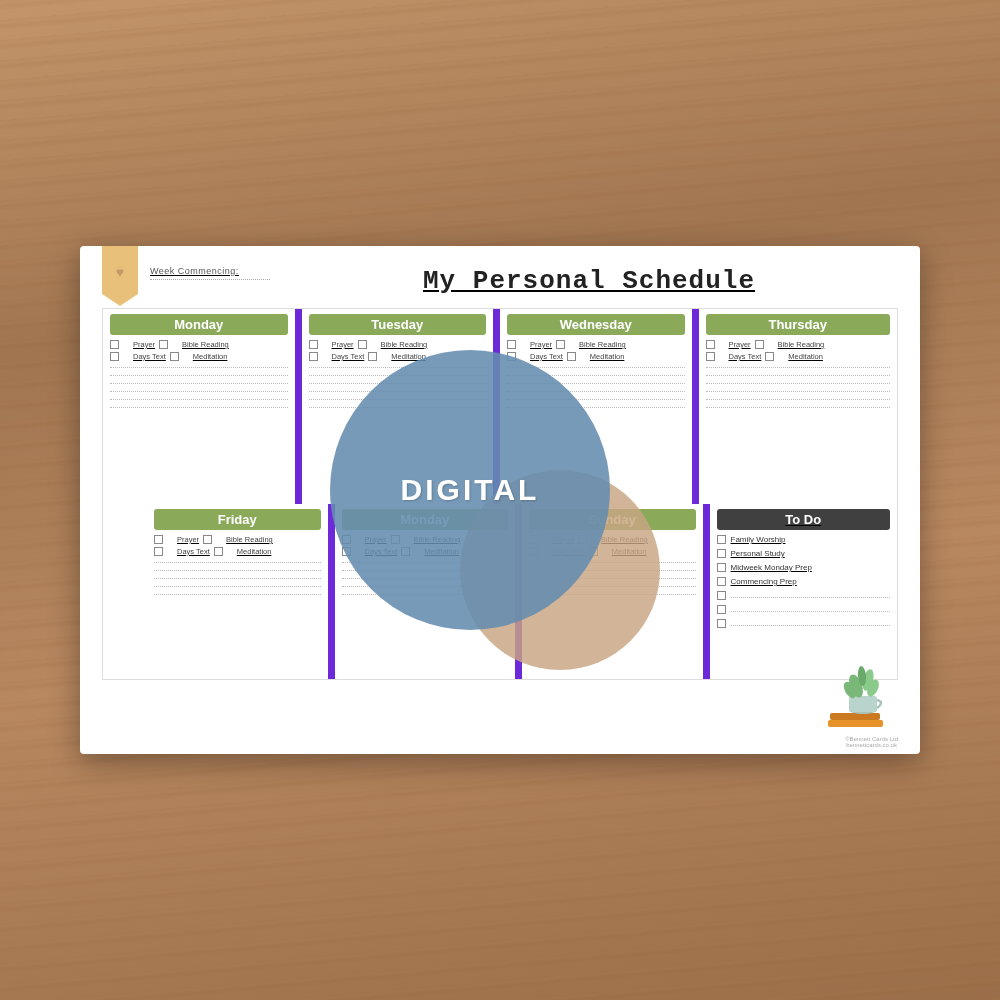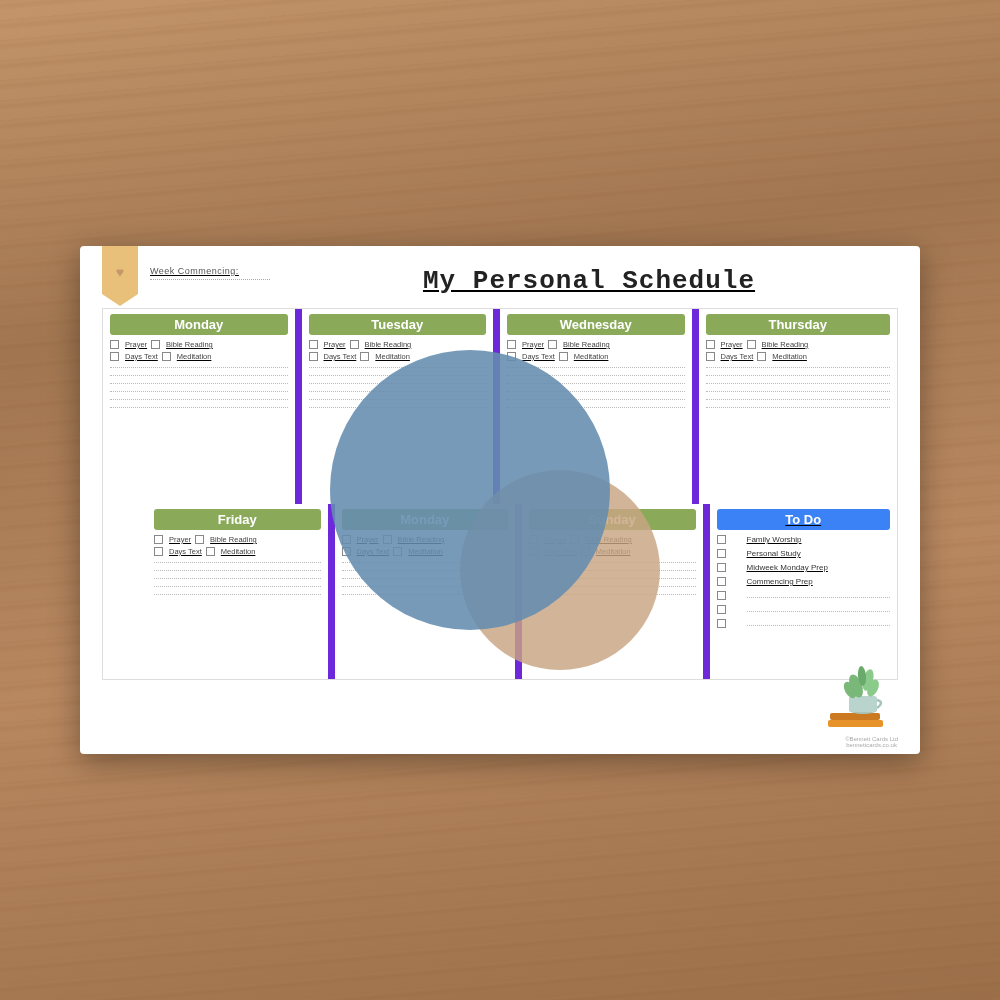--- a/index.html
+++ b/index.html
@@ -125,42 +125,42 @@
       font-size: 13px;
       font-weight: bold;
       padding: 3px 10px;
       border-radius: 3px;
       margin-bottom: 5px;
       display: inline-block;
       width: 100%;
     }
 
     .todo-header {
-      background: #3b82f6;
+      background: #404040;
       color: white;
       text-align: center;
       font-size: 13px;
       font-weight: bold;
       padding: 3px 10px;
       border-radius: 3px;
       margin-bottom: 5px;
     }
 
     .checkboxes-row {
       display: flex;
       align-items: center;
       gap: 4px;
       margin-bottom: 3px;
       flex-wrap: wrap;
     }
 
     .checkbox-item {
       display: flex;
       align-items: center;
-      gap: 6px;
+      gap: 14px;
       font-size: 7.5px;
       color: #444;
     }
 
     .checkbox-item .checkbox {
       width: 9px;
       height: 9px;
       border: 1px solid #888;
       display: inline-block;
       flex-shrink: 0;
@@ -172,21 +172,21 @@
 
     .dotted-line {
       border-bottom: 1px dotted #bbb;
       margin-bottom: 7px;
       height: 1px;
     }
 
     .todo-item {
       display: flex;
       align-items: center;
-      gap: 21px;
+      gap: 5px;
       font-size: 8px;
       color: #333;
       margin-bottom: 5px;
     }
 
     .todo-item .checkbox {
       width: 9px;
       height: 9px;
       border: 1px solid #888;
       display: inline-block;
@@ -572,18 +572,19 @@
     <div>bennettcards.co.uk</div>
   </div>
 
   <div class="overlay-container">
     <div style="position:relative; width:340px; height:300px;">
 
       <div style="position:absolute; top:120px; left:130px; width:200px; height:200px; background:rgba(200,165,130,0.82); border-radius:50%; z-index:1;"></div>
 
       <div style="position:absolute; top:0; left:0; width:280px; height:280px; background:rgba(100,140,175,0.88); border-radius:50%; display:flex; align-items:center; justify-content:center; z-index:2;">
         <div style="text-align:center;">
+          <div style="color:white; font-size:30px; font-weight:bold; letter-spacing:3px; font-family:Arial,sans-serif; text-shadow:1px 1px 2px rgba(0,0,0,0.2);">DIGITAL</div>
         </div>
       </div>
     </div>
   </div>
 
 </div>
 
 </body></html>

